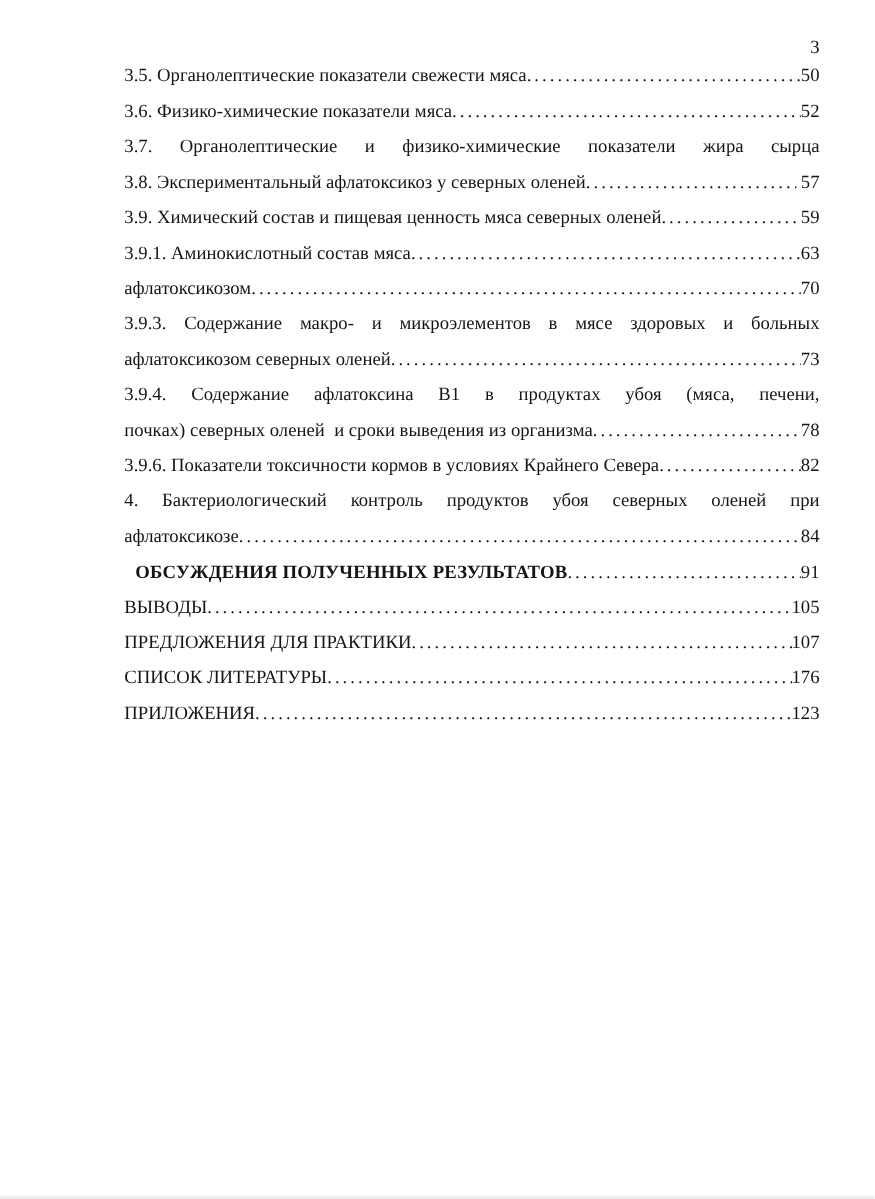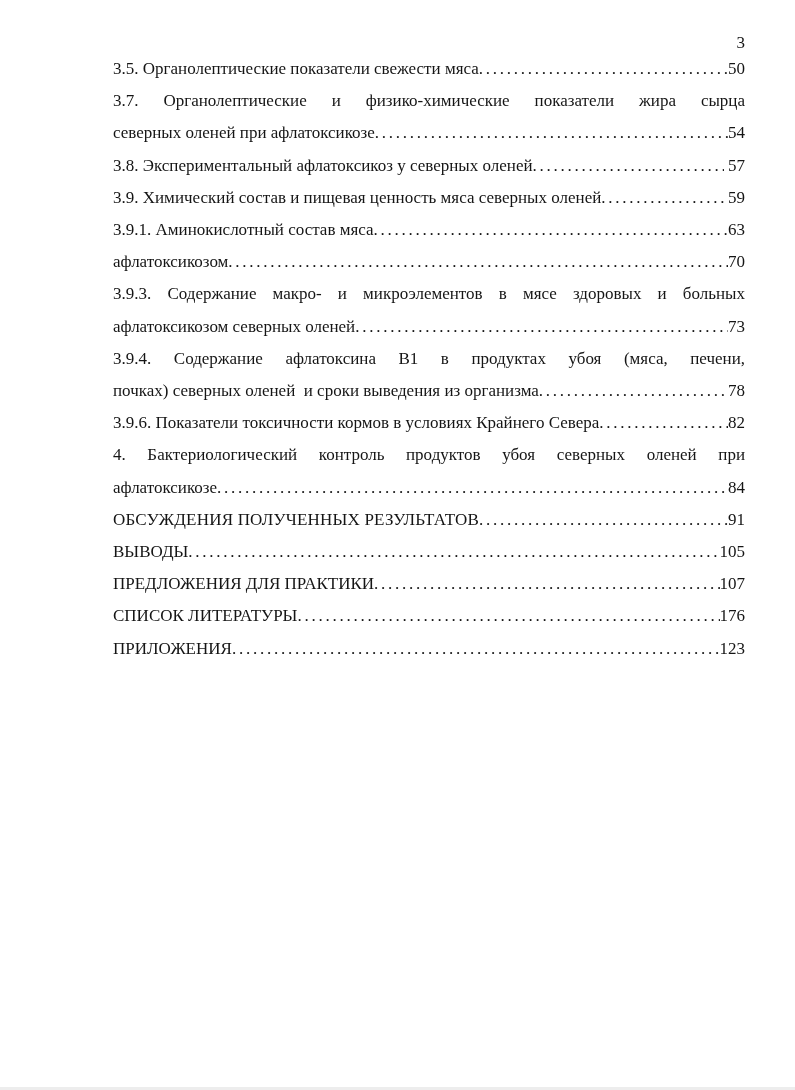--- a/index.html
+++ b/index.html
@@ -41,22 +41,23 @@
   }
   .leader-line {
     display: flex;
     align-items: flex-end;
   }
   .leader-line .title {
     white-space: pre;
     flex: 0 0 auto;
   }
   .entry.bold .title {
-    font-weight: normal;
+    font-weight: bold;
     letter-spacing: 0.2px;
+    margin-left: 10px;
   }
   .dots {
     flex: 1 1 auto;
     min-width: 0;
     overflow: hidden;
     white-space: nowrap;
   }
   .dots::after {
     content: "..........................................................................................................................................................";
     letter-spacing: 2.75px;
@@ -74,30 +75,33 @@
   <div class="toc">
   <div class="entry">
     <div class="lines"></div>
     <div class="leader-line">
       <span class="title">3.5. Органолептические показатели свежести мяса</span>
       <span class="dots"></span>
       <span class="pg">50</span>
     </div>
   </div>
 
+  <div class="entry">
+    <div class="lines"></div>
+    <div class="leader-line">
+      <span class="title">3.6. Физико-химические показатели мяса</span>
+      <span class="dots"></span>
+      <span class="pg">52</span>
+    </div>
+  </div>
 
   <div class="entry">
     <div class="lines">
           <div class="just-line">3.7. Органолептические и физико-химические показатели жира сырца</div>
         </div>
-    <div class="leader-line">
-      <span class="title">северных оленей при афлатоксикозе</span>
-      <span class="dots"></span>
-      <span class="pg">54</span>
-    </div>
   </div>
 
   <div class="entry">
     <div class="lines"></div>
     <div class="leader-line">
       <span class="title">3.8. Экспериментальный афлатоксикоз у северных оленей</span>
       <span class="dots"></span>
       <span class="pg"> 57</span>
     </div>
   </div>

